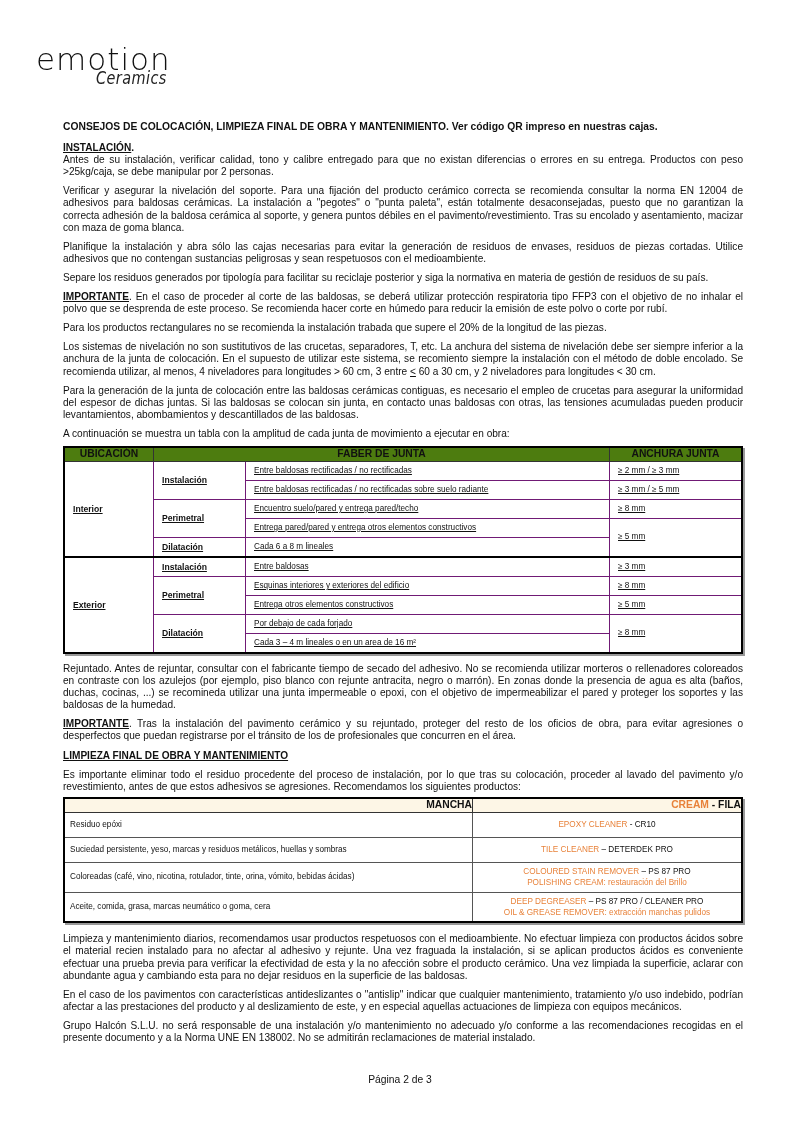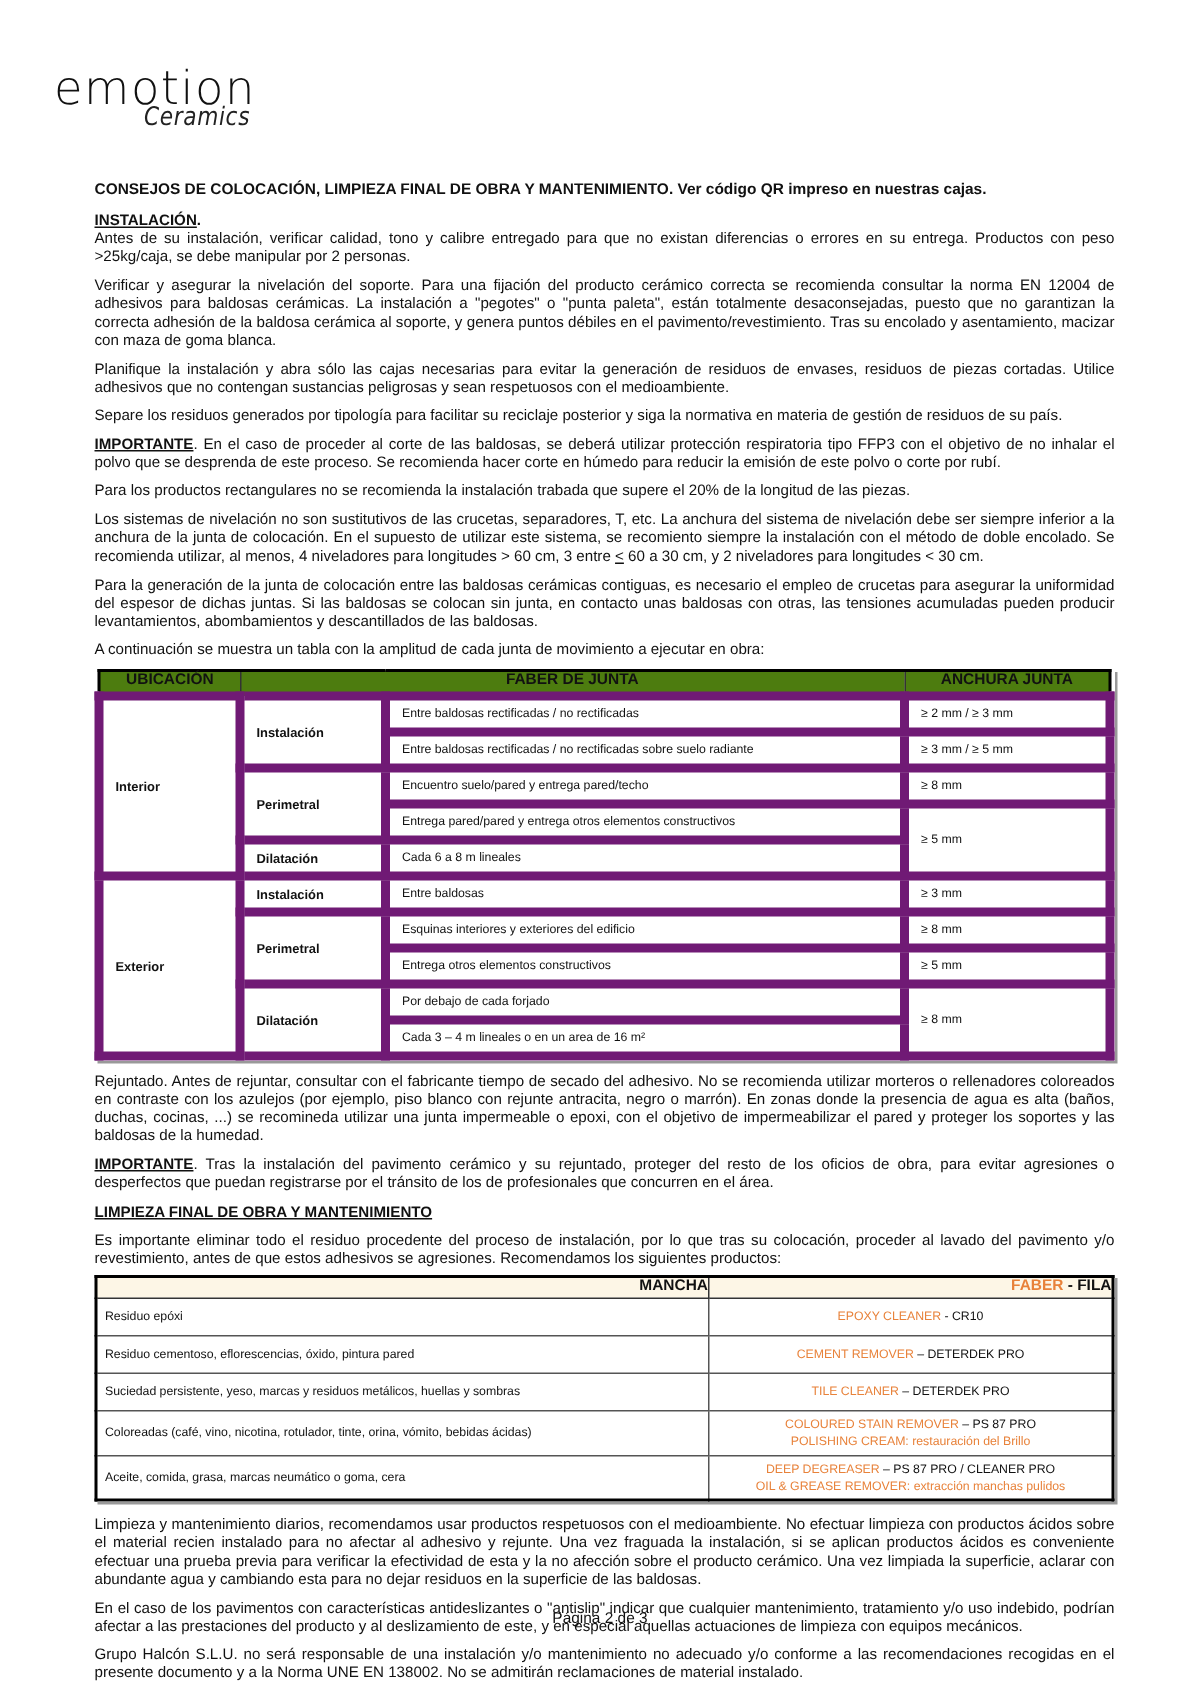--- a/index.html
+++ b/index.html
@@ -11,21 +11,21 @@
   .logo-sub { position: absolute; left: 60px; top: 26px; font-family: "DejaVu Sans", sans-serif;
               font-size: 17px; font-style: italic; color: #222; letter-spacing: 0.5px; transform: scaleX(0.85); transform-origin: left; }
   .content { position: absolute; left: 63px; top: 121px; width: 680px; font-size: 10.1px; line-height: 12.1px; }
   .content p { margin: 0 0 7px 0; text-align: justify; }
   .main-title { font-weight: bold; font-size: 10.3px; margin-bottom: 9px !important; }
   .section-head { font-weight: bold; text-decoration: underline; margin-bottom: 0 !important; }
   .u-bold { font-weight: bold; text-decoration: underline; }
   table { border-collapse: collapse; width: 100%; }
   .tbl1 { border: 2.5px solid #000; box-shadow: 2px 2px 0 #999; margin: 6px 0 9px 0; }
   .tbl1 th { background: #4d7c0f; font-size: 10.3px; font-weight: bold; border: 1px solid #333; height: 13px; padding: 0; }
-  .tbl1 td { border: 6px solid #701a75; font-size: 8.2px; height: 18px; padding: 0 8px; }
+  .tbl1 td { border: 1px solid #701a75; font-size: 8.2px; height: 18px; padding: 0 8px; text-decoration: underline; }
   .tbl1 td.loc { font-weight: bold; font-size: 8.6px; width: 72px; }
   .tbl1 td.type { font-weight: bold; font-size: 8.6px; width: 75px; }
   .tbl1 td.width { text-align: left; width: 115px; }
   .tbl2 { border: 2.5px solid #000; box-shadow: 2px 2px 0 #999; margin: 4px 0 10px 0; }
   .tbl2 th { background: #fdf6e6; font-size: 10.3px; font-weight: bold; border: 1px solid #333; height: 13px; padding: 0; text-align: right; }
   .tbl2 td { border: 1px solid #555; font-size: 8.2px; height: 24px; padding: 0 5px; }
   .tbl2 td.prod { text-align: center; line-height: 11px; width: 258px; }
   .orange { color: #e8823a; }
   .ge { text-decoration: underline; }
   .footer { position: absolute; left: 0; width: 800px; top: 1074px; text-align: center; font-size: 10.3px; }
@@ -111,29 +111,25 @@
   <p>Rejuntado. Antes de rejuntar, consultar con el fabricante tiempo de secado del adhesivo. No se recomienda utilizar morteros o rellenadores coloreados en contraste con los azulejos (por ejemplo, piso blanco con rejunte antracita, negro o marrón). En zonas donde la presencia de agua es alta (baños, duchas, cocinas, ...) se recomineda utilizar una junta impermeable o epoxi, con el objetivo de impermeabilizar el pared y proteger los soportes y las baldosas de la humedad.</p>
   <p><span class="u-bold">IMPORTANTE</span><span>. Tras la instalación del pavimento cerámico y su rejuntado, proteger del resto de los oficios de obra, para evitar agresiones o desperfectos que puedan registrarse por el tránsito de los de profesionales que concurren en el área.</span></p>
 
   <p class="section-head" style="margin-bottom:7px !important">LIMPIEZA FINAL DE OBRA Y MANTENIMIENTO</p>
   <p style="margin-bottom:0">Es importante eliminar todo el residuo procedente del proceso de instalación, por lo que tras su colocación, proceder al lavado del pavimento y/o revestimiento, antes de que estos adhesivos se agresiones. Recomendamos los siguientes productos:</p>
 
   <table class="tbl2">
     <tbody>
         <tr>
       <th>MANCHA</th>
-      <th><span class="orange">FABER</span><span> - </span><span>FILA</span></th>
+      <th><span class="orange">CREAM</span><span> - </span><span>FILA</span></th>
     </tr>
     <tr>
       <td>Residuo epóxi</td>
       <td class="prod"><span class="orange">EPOXY CLEANER</span><span> - CR10</span></td>
-    </tr>
-    <tr>
-      <td>Residuo cementoso, eflorescencias, óxido, pintura pared</td>
-      <td class="prod"><span class="orange">CEMENT REMOVER</span><span> – DETERDEK PRO</span></td>
     </tr>
     <tr>
       <td>Suciedad persistente, yeso, marcas y residuos metálicos, huellas y sombras</td>
       <td class="prod"><span class="orange">TILE CLEANER</span><span> – DETERDEK PRO</span></td>
     </tr>
     <tr style="height:30px">
       <td>Coloreadas (café, vino, nicotina, rotulador, tinte, orina, vómito, bebidas ácidas)</td>
       <td class="prod"><span class="orange">COLOURED STAIN REMOVER</span><span> – PS 87 PRO</span><br><span class="orange">POLISHING CREAM: restauración del Brillo</span></td>
     </tr>
     <tr style="height:30px">

